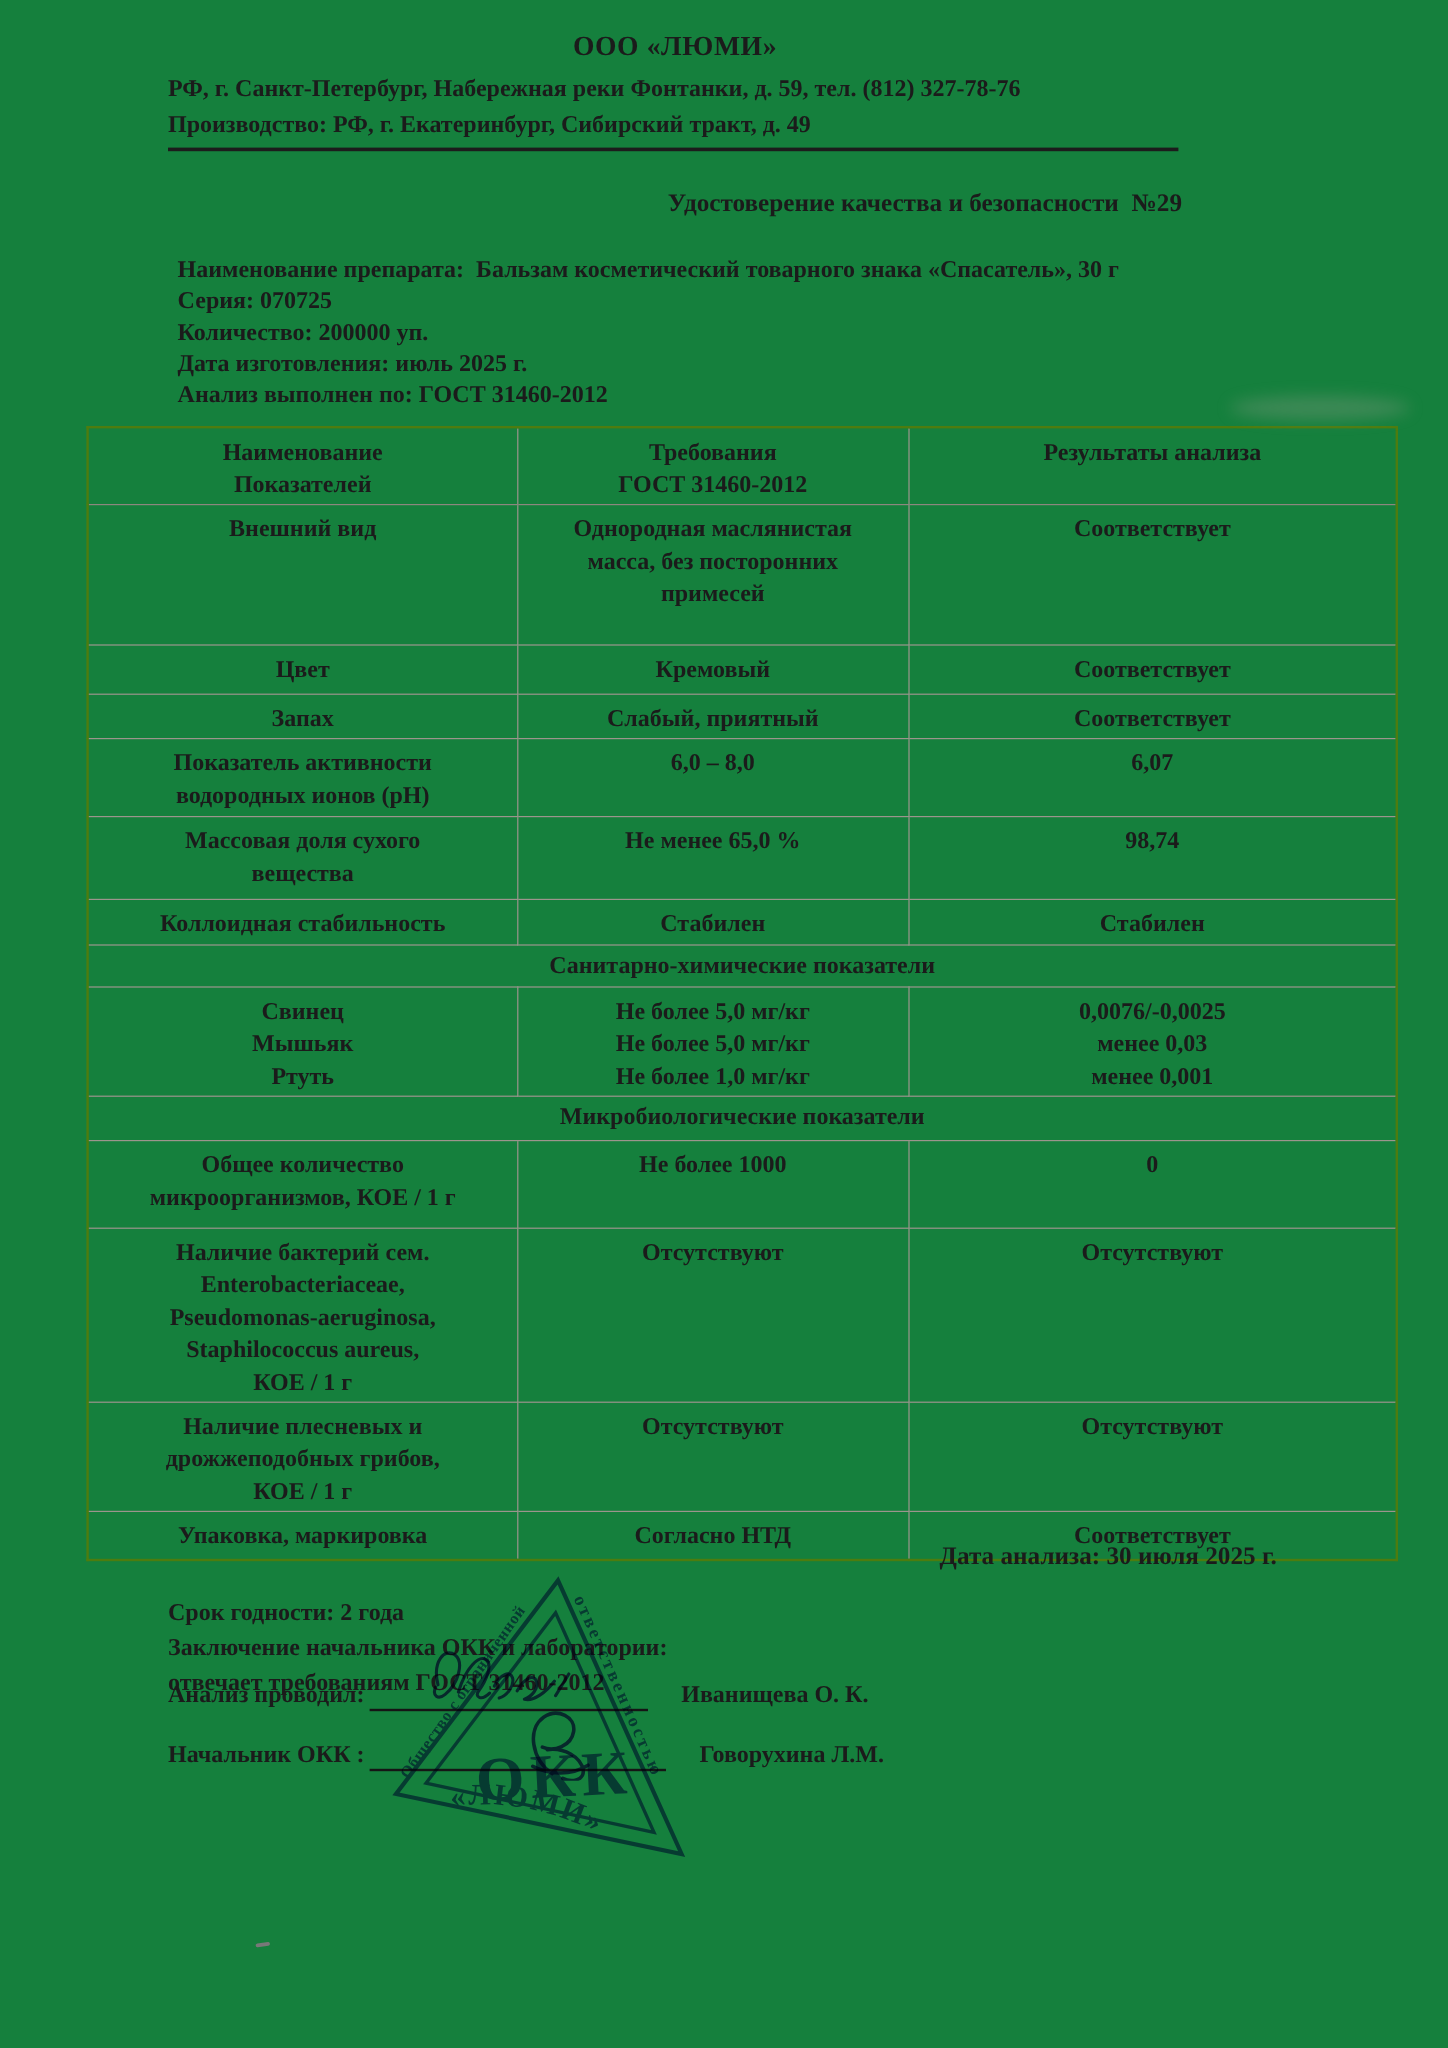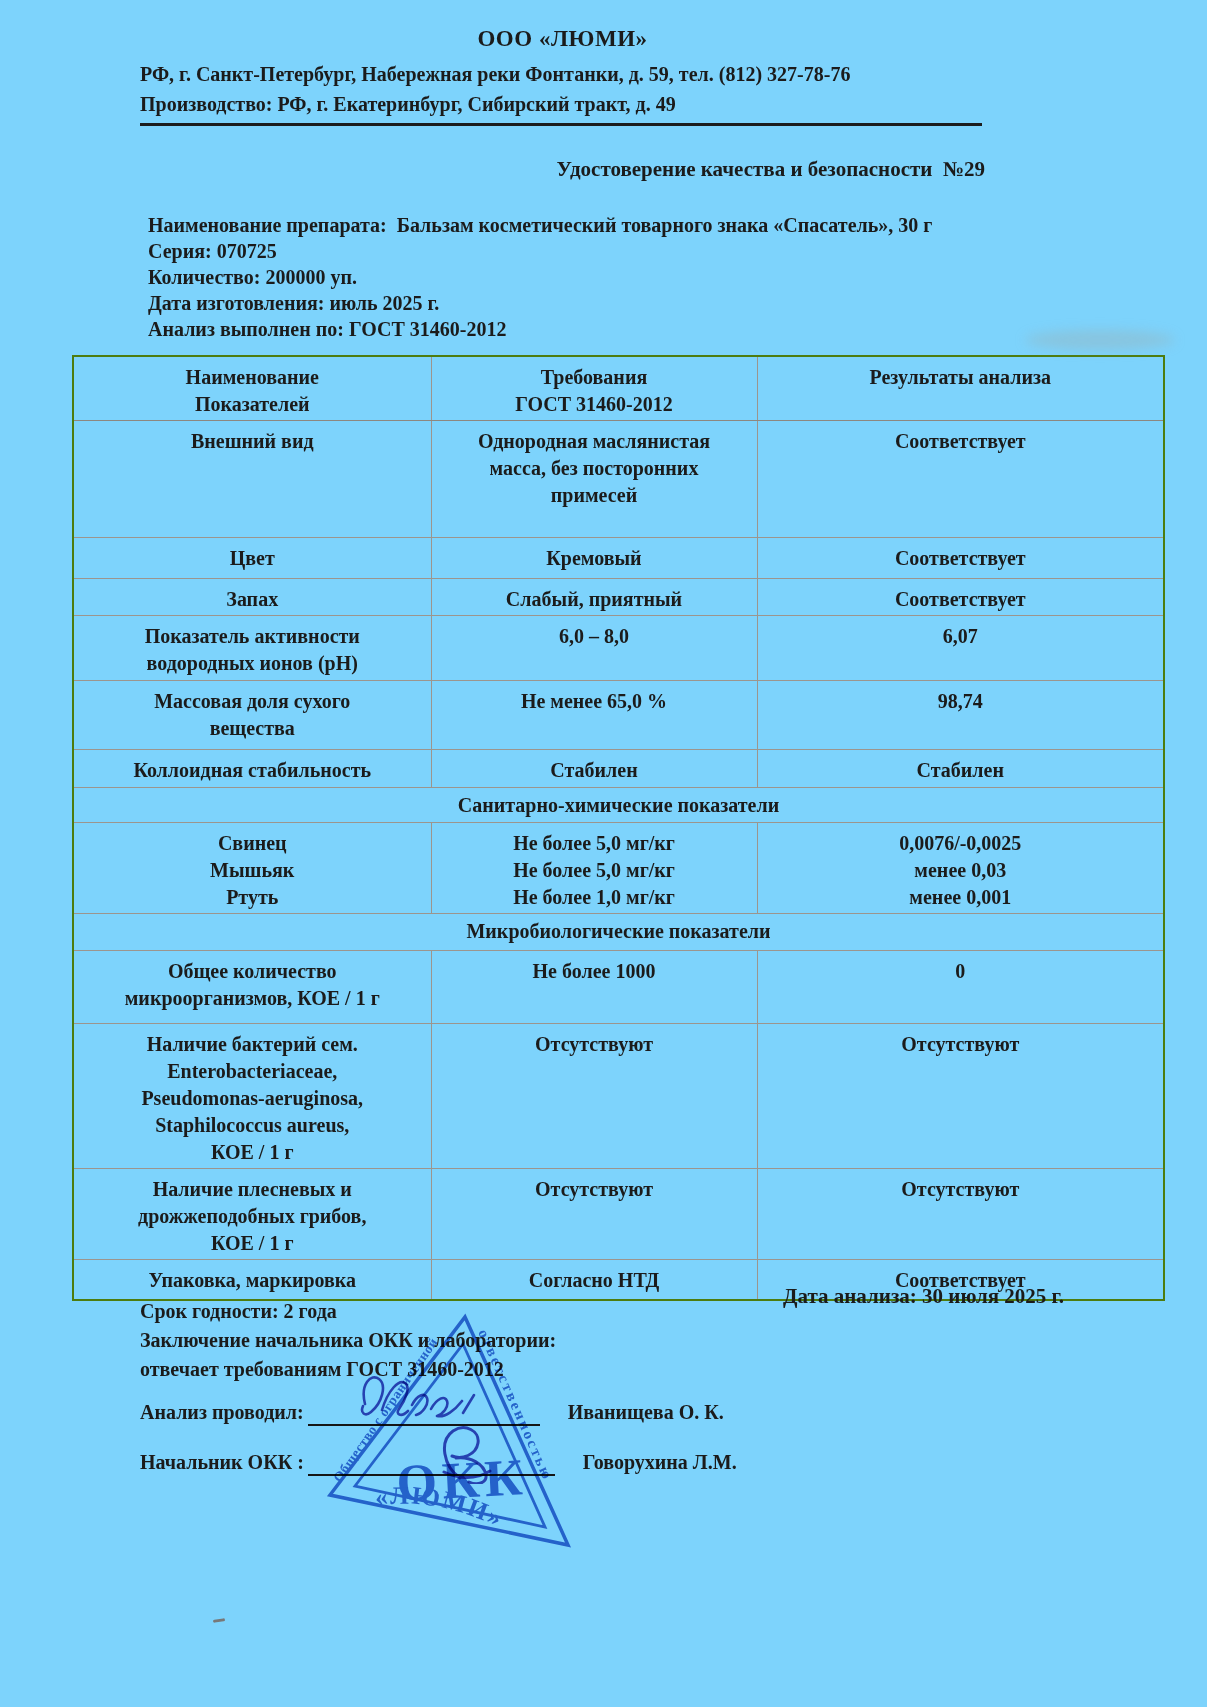--- a/index.html
+++ b/index.html
@@ -1,19 +1,19 @@
 <!DOCTYPE html>
 <html><head>
 <meta charset="utf-8">
 <style>
   html,body{margin:0;padding:0;background:#e8e8e8;}
   .page{
     position:relative;
     width:1207px;height:1707px;
-    background:#7dd3fc;
+    background:#15803d;
     margin:0 auto;
     font-family:"Liberation Serif","DejaVu Serif",serif;
     font-weight:700;
     color:#1b1b1b;
     overflow:hidden;
   }
   
   .header{position:absolute;left:140px;top:26px;width:845px;}
   .company{text-align:center;font-size:23px;letter-spacing:.5px;margin-bottom:7px;}
   .addr{font-size:20px;line-height:30px;white-space:pre-wrap;}
@@ -31,21 +31,21 @@
     border:1px solid #9c958d;
     font-size:20px;line-height:27px;
     font-weight:700;
     text-align:center;vertical-align:top;
     padding:7px 8px 2px 8px;
     white-space:pre-line;
   }
   thead th{border-bottom:1px solid #8d877f;}
   tr.sec td{padding-top:4px;}
   
-  .conclusion{position:absolute;left:140px;top:1297px;font-size:20px;line-height:29px;}
+  .conclusion{position:absolute;left:140px;top:1330px;font-size:20px;line-height:29px;}
   .analysis-date{position:absolute;left:783px;top:1284px;font-size:21px;}
   .sign-row{position:absolute;left:140px;font-size:20px;display:flex;align-items:flex-end;}
   .sign-row .lbl{padding-bottom:2px;}
   .sig-line{display:inline-block;border-bottom:2px solid #151515;height:26px;}
   .sign-row .nm{margin-left:28px;padding-bottom:2px;}
   .row-analyst{top:1398px;}
   .row-analyst .sig-line{width:232px;margin-left:4px;}
   .row-head{top:1448px;}
   .row-head .sig-line{width:247px;margin-left:4px;}
   

